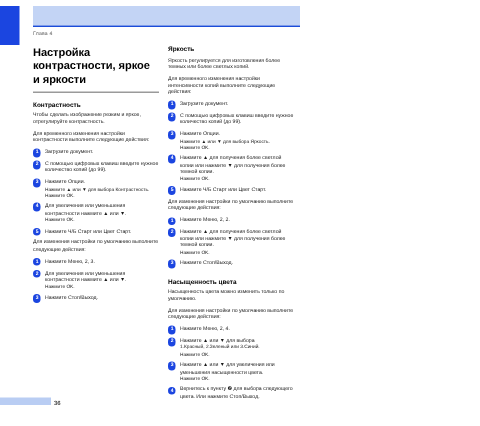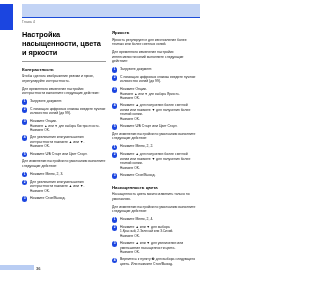--- a/index.html
+++ b/index.html
@@ -154,21 +154,21 @@
 
 <div class="header-band"></div>
 <div class="header-rule"></div>
 <div class="chapter-tab"></div>
 <div class="chapter-label">Глава 4</div>
 
 <div class="page">
 
   <div class="col col-left">
 
-    <h1 class="page-title">Настройка насыщенности, цвета и яркости</h1>
+    <h1 class="page-title">Настройка контрастности, яркое и яркости</h1>
     <div class="title-rule"></div>
 
     <h2 class="sec-title">Контрастность</h2>
     <p class="body">Чтобы сделать изображение резким и яркое, отрегулируйте контрастность.</p>
     <p class="body">Для временного изменения настройки контрастности выполните следующие действия:</p>
 
     <ol class="steps">
       <li>
         <span class="num">1</span>
         <span>Загрузите документ.</span>

